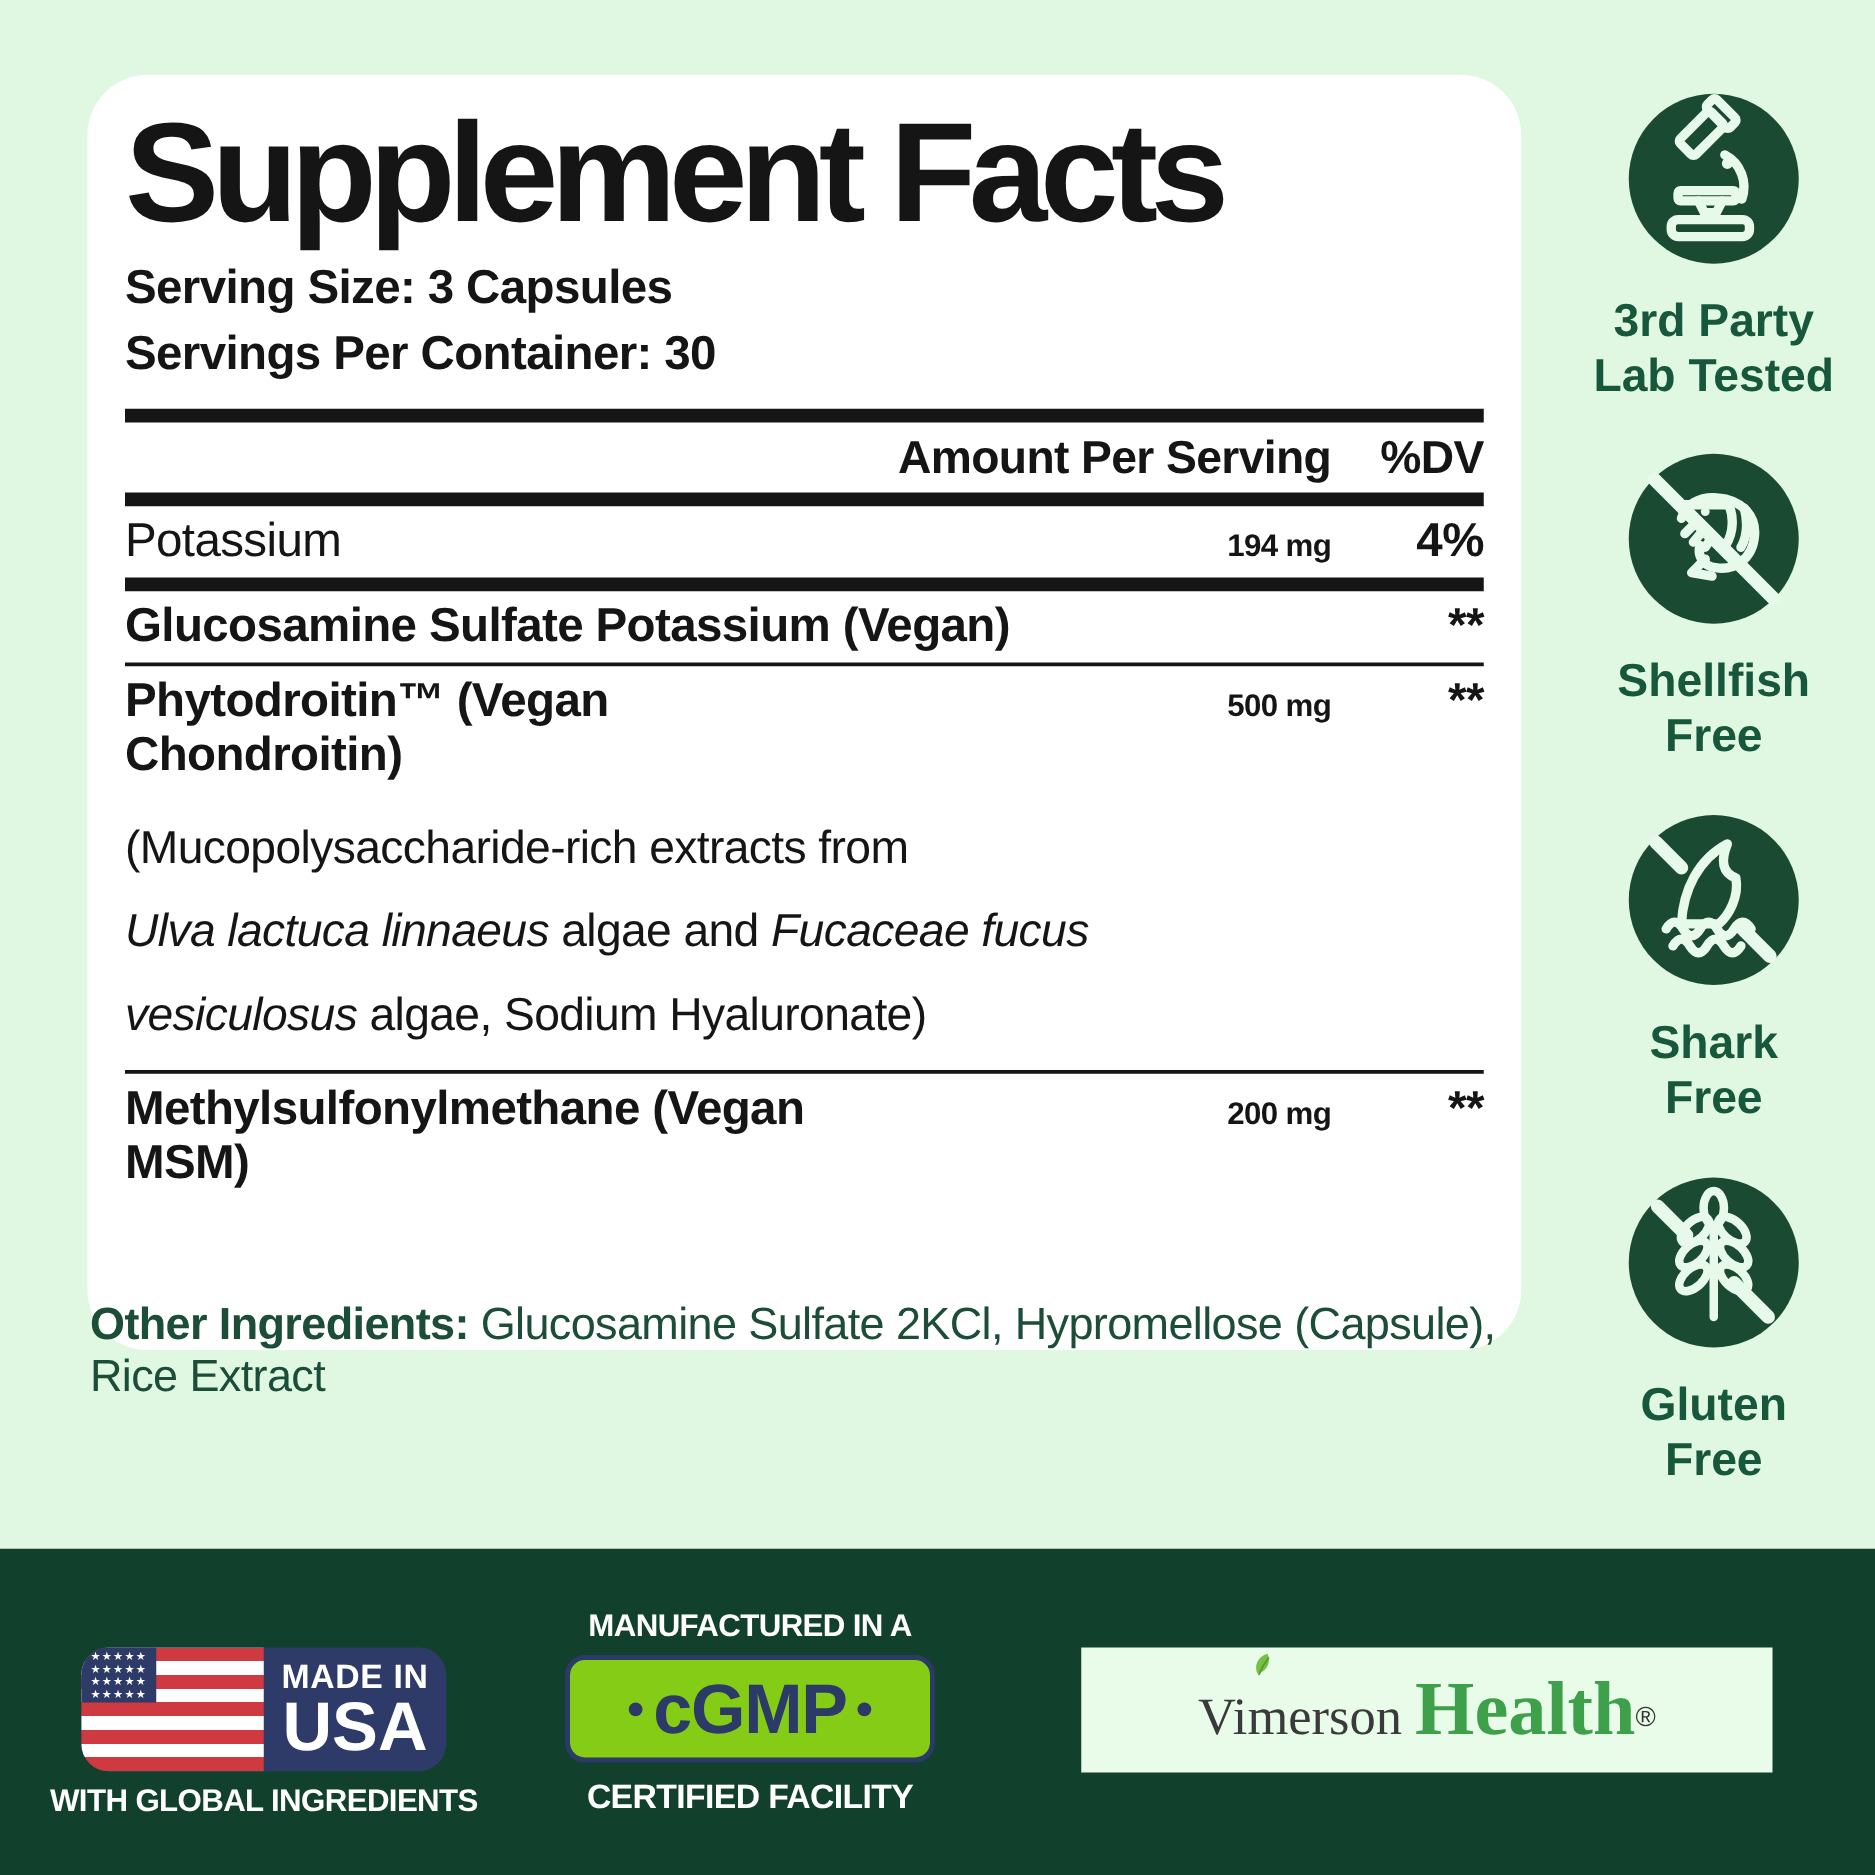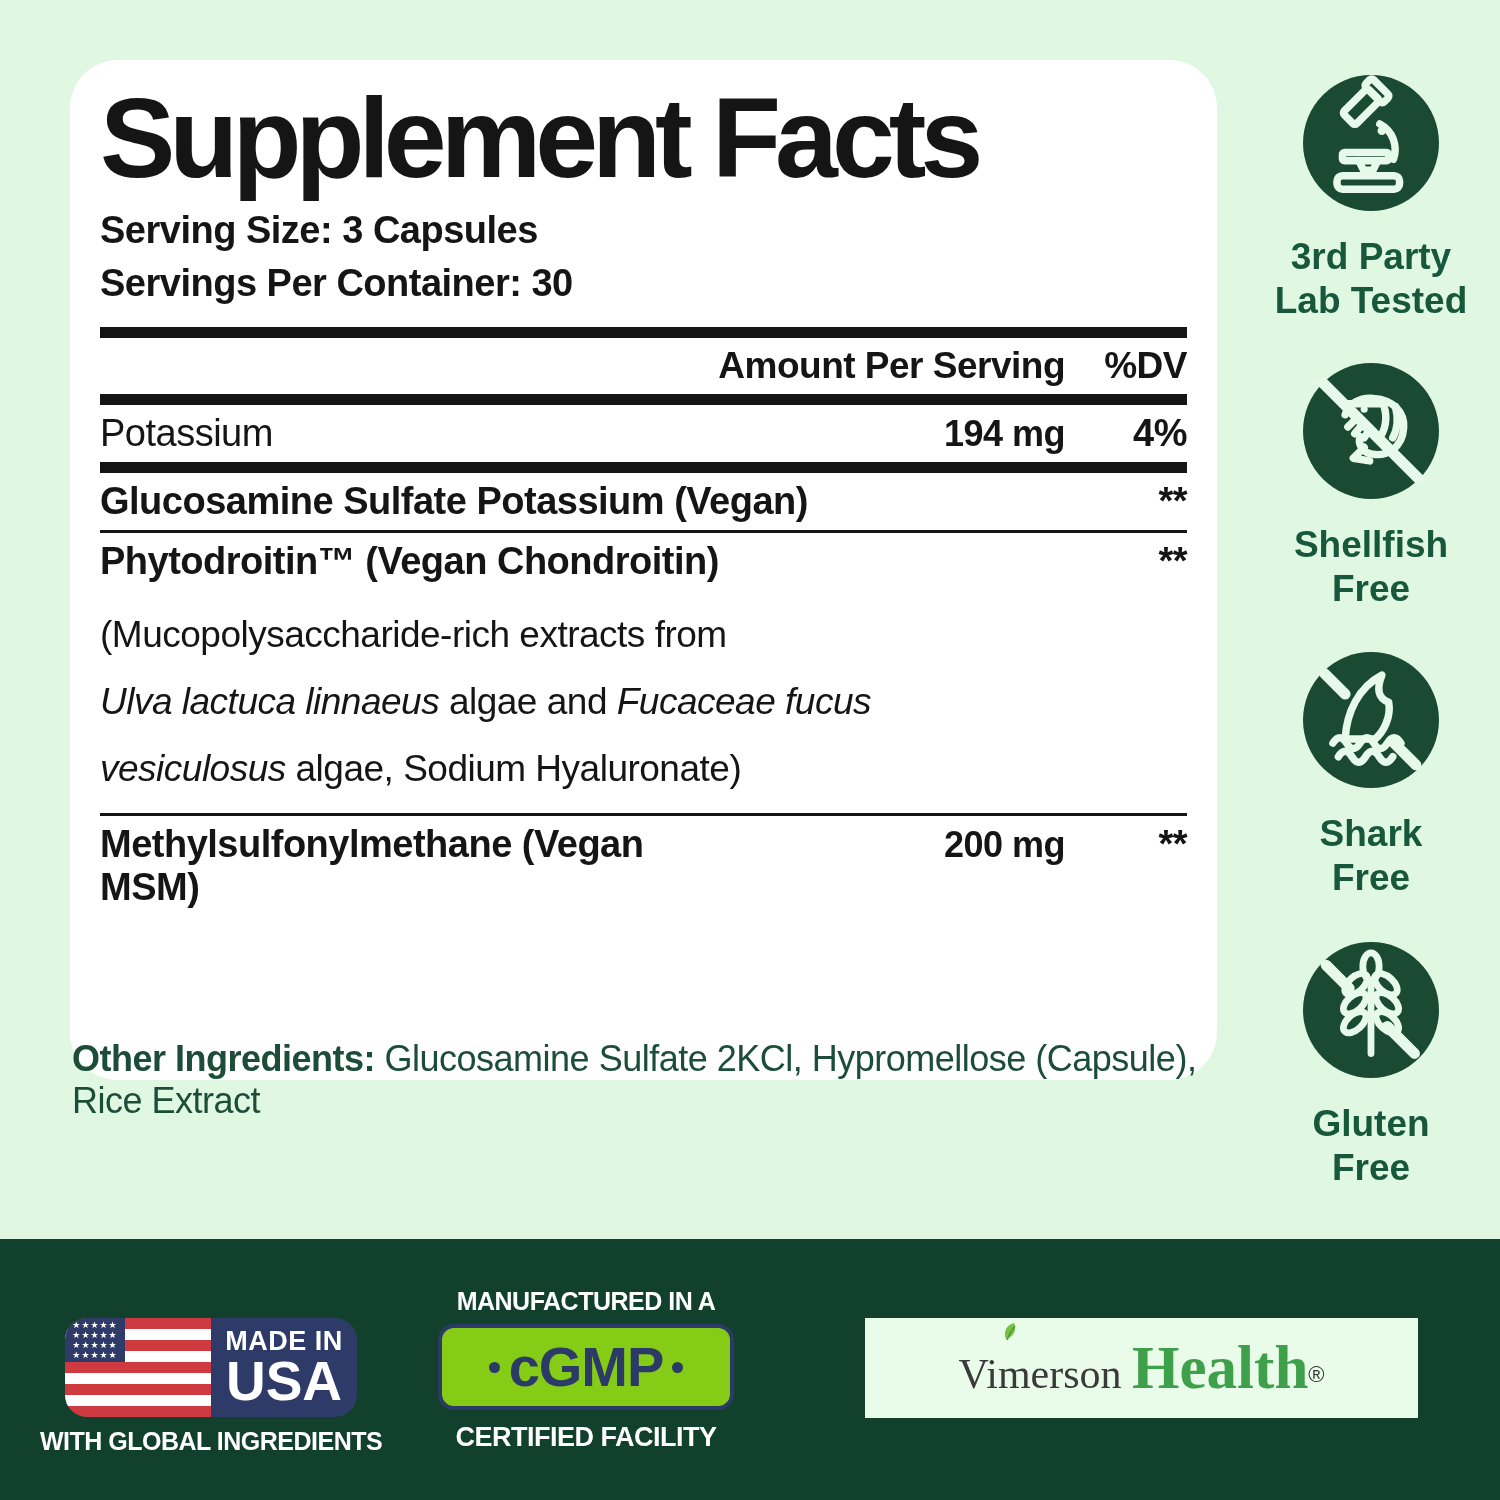--- a/index.html
+++ b/index.html
@@ -20,21 +20,21 @@
   }
   .serving-line{
     font-size:38px;font-weight:bold;letter-spacing:-0.5px;line-height:1.42;
   }
   .rule{background:#151515;width:100%;}
   .rule.thick{height:11px;}
   .rule.thin{height:3px;}
   .mt16{margin-top:16px;}
   .row{display:flex;align-items:baseline;padding:7px 0;}
   .row .col-name{flex:1;font-size:38px;letter-spacing:-0.5px;}
-  .row .col-amt{width:375px;text-align:right;font-size:36px;font-weight:bold;letter-spacing:-0.5px;}
+  .row .col-amt{width:375px;text-align:right;font-size:25px;font-weight:bold;letter-spacing:-0.5px;}
   .row .col-dv{width:122px;text-align:right;font-size:38px;font-weight:bold;letter-spacing:-0.5px;}
   .hdr .col-amt,.hdr .col-dv{font-size:37px;}
   .seg-b{font-weight:bold;}
   .seg-i{font-style:italic;font-weight:normal;}
   .seg-r{font-weight:normal;}
   .desc p{margin:23px 0;font-size:37px;font-weight:normal;letter-spacing:-0.5px;line-height:1.18;}
   
   .other-ingredients{
     position:absolute;left:72px;top:1038px;width:1160px;
     font-size:36px;color:#1b4d38;letter-spacing:-0.5px;
@@ -74,21 +74,21 @@
     flex:1;display:flex;flex-direction:column;align-items:center;justify-content:center;
     color:#fff;font-weight:bold;
   }
   .usa-text .l1{font-size:27px;letter-spacing:0.5px;line-height:1;}
   .usa-text .l2{font-size:55px;letter-spacing:0;line-height:0.95;}
   .usa-sub{
     position:absolute;left:40px;top:188px;width:342px;text-align:center;
     color:#fff;font-weight:bold;font-size:25px;letter-spacing:-0.5px;white-space:nowrap;
   }
   
-  .cgmp{position:absolute;left:426px;top:48px;width:320px;text-align:center;color:#fff;}
+  .cgmp{position:absolute;left:440px;top:48px;width:320px;text-align:center;color:#fff;}
   .cgmp .c-top{font-size:25px;font-weight:bold;letter-spacing:-0.5px;white-space:nowrap;}
   .cgmp-box{
     margin:8px auto 0;width:296px;height:86px;background:#84cc16;border:4px solid #2c3a68;
     border-radius:16px;display:flex;align-items:center;justify-content:center;box-sizing:border-box;
   }
   .cgmp-box .dot{width:11px;height:11px;border-radius:50%;background:#2c3a68;flex:none;margin:0 9px;}
   .cgmp-box .c-label{font-size:56px;font-weight:bold;color:#2c3a68;letter-spacing:-1px;line-height:1;}
   .cgmp .c-bottom{margin-top:12px;font-size:27px;font-weight:bold;letter-spacing:-0.5px;white-space:nowrap;}
   
   .brand-box{
@@ -126,20 +126,21 @@
   <div class="rule thick"></div>
 
   <div class="row">
     <span class="col-name"><span class="seg-b">Glucosamine Sulfate Potassium (Vegan)</span></span>
     <span class="col-dv">**</span>
   </div>
   <div class="rule thin"></div>
 
   <div class="row">
     <span class="col-name"><span class="seg-b">Phytodroitin™ (Vegan Chondroitin)</span></span>
+    <span class="col-amt">500 mg</span>
     <span class="col-dv">**</span>
   </div>
   <div class="desc">
     <p><span class="seg-r">(Mucopolysaccharide-rich extracts from</span></p>
     <p><span class="seg-i">Ulva lactuca linnaeus</span><span class="seg-r"> algae and </span><span class="seg-i">Fucaceae fucus</span></p>
     <p><span class="seg-i">vesiculosus</span><span class="seg-r"> algae, Sodium Hyaluronate)</span></p>
   </div>
   <div class="rule thin"></div>
 
   <div class="row">

